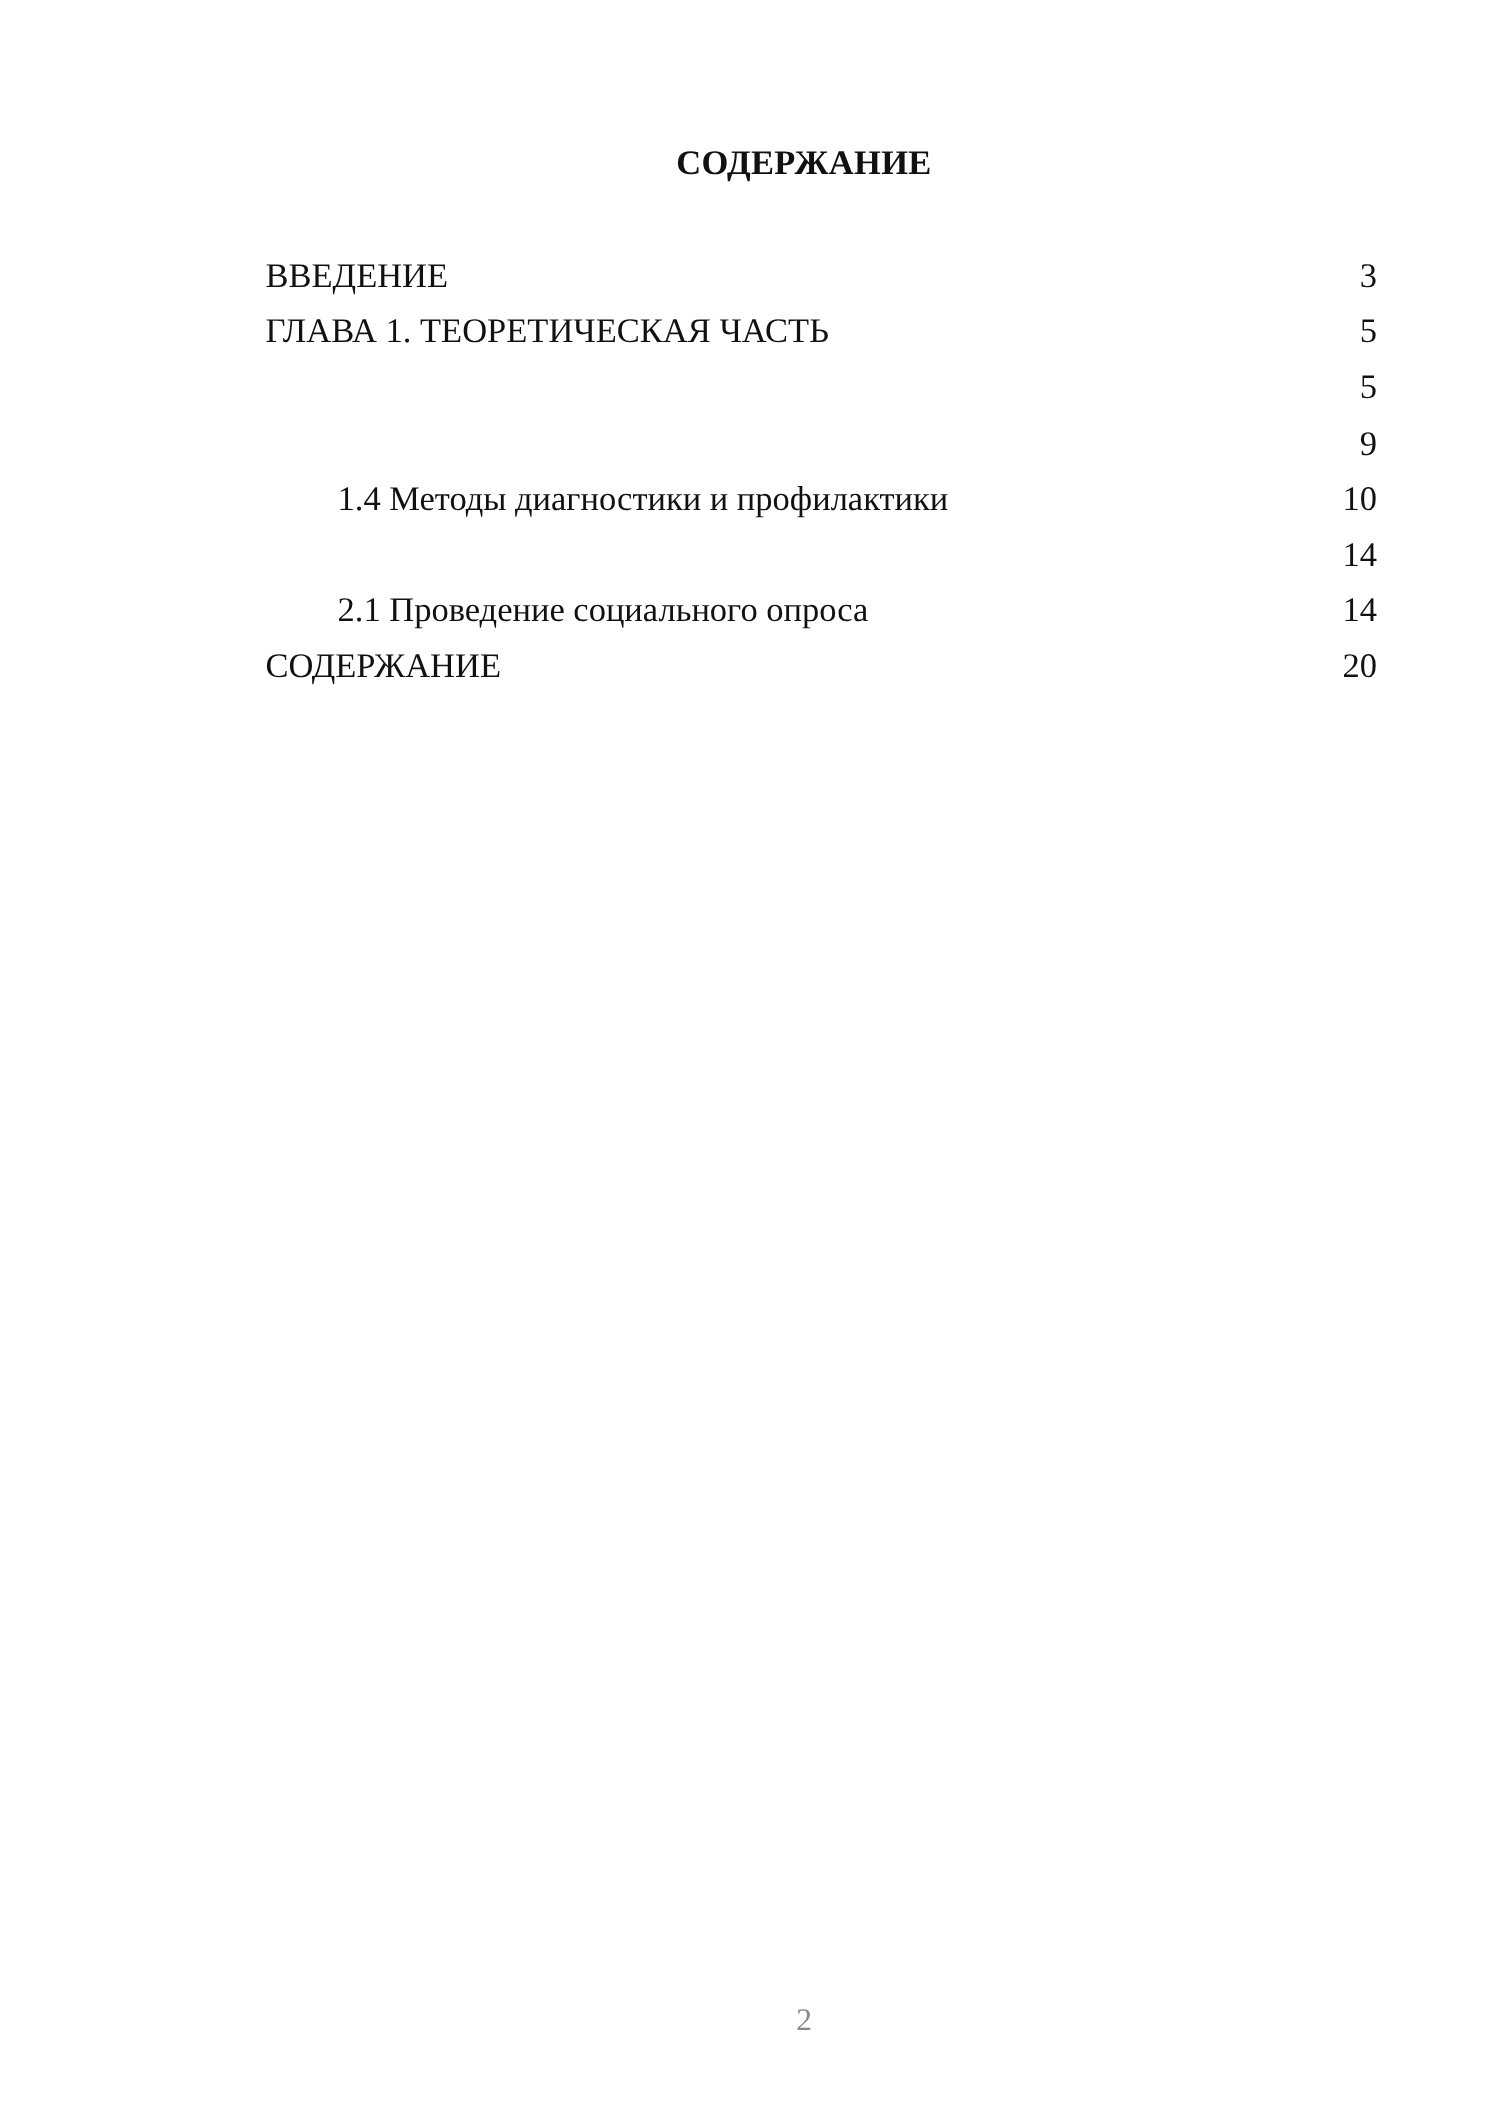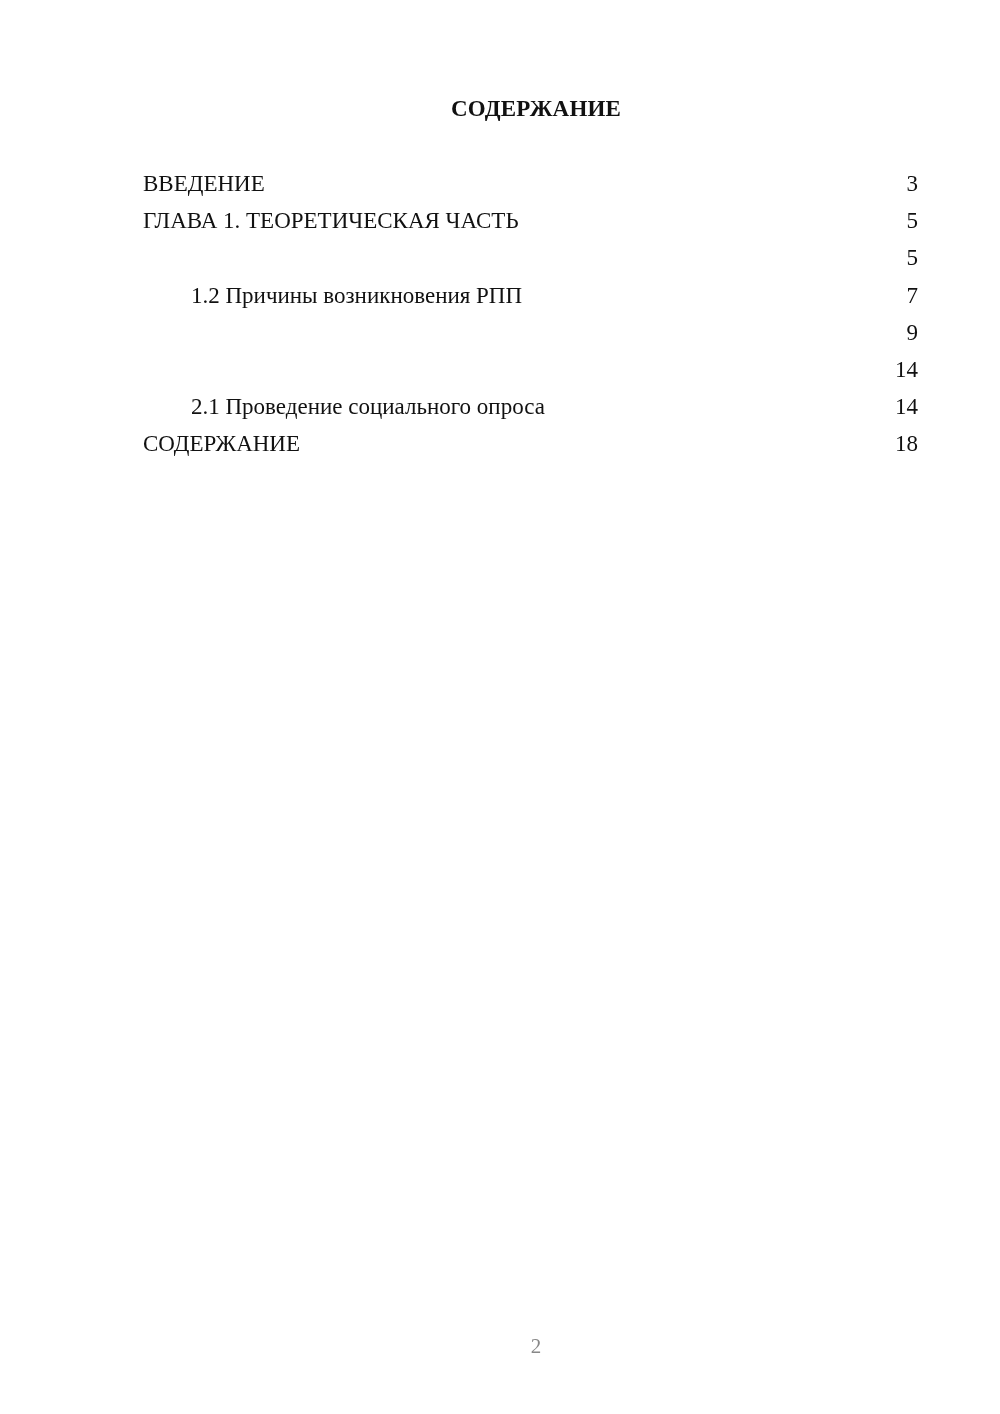--- a/index.html
+++ b/index.html
@@ -1,21 +1,21 @@
 <!DOCTYPE html>
 <html><head>
   <meta charset="utf-8">
   <style>
     html, body { margin: 0; padding: 0; background: #ffffff; }
     body { width: 1000px; height: 1414px; position: relative; overflow: hidden;
            font-family: "Liberation Serif", serif; color: #111; }
     .title { position: absolute; top: 96px; left: 0; width: 1072px; text-align: center;
              font-weight: bold; font-size: 23px; letter-spacing: 0.2px; }
     .toc { position: absolute; top: 169px; left: 143px; width: 775px; }
-    .row { position: relative; height: 37.2px; line-height: 30px; font-size: 23px; }
+    .row { position: relative; height: 37.2px; line-height: 30px; font-size: 23px; margin-left: 34px; }
     .row.sub .label { padding-left: 48px; }
     .label { white-space: nowrap; }
     .page { position: absolute; right: 0; top: 0; }
     .pagenum { position: absolute; top: 1334px; left: 0; width: 1072px; text-align: center;
                font-size: 21px; color: #888; }
   </style>
 </head>
 <body>
 
 <div class="title">СОДЕРЖАНИЕ</div>
@@ -26,32 +26,32 @@
     <span class="page">3</span>
   </div>
   <div class="row">
     <span class="label">ГЛАВА 1. ТЕОРЕТИЧЕСКАЯ ЧАСТЬ</span>
     <span class="page">5</span>
   </div>
   <div class="row sub">
     <span class="page">5</span>
   </div>
   <div class="row sub">
-    <span class="label">1.2 Причины возникновения РПП</span>
-    <span class="page">7</span>
+    <span class="page">9</span>
   </div>
   <div class="row sub">
-    <span class="page">9</span>
+    <span class="label">1.4 Методы диагностики и профилактики</span>
+    <span class="page">10</span>
   </div>
   <div class="row">
     <span class="page">14</span>
   </div>
   <div class="row sub">
     <span class="label">2.1 Проведение социального опроса</span>
     <span class="page">14</span>
   </div>
   <div class="row">
     <span class="label">СОДЕРЖАНИЕ</span>
-    <span class="page">18</span>
+    <span class="page">20</span>
   </div>
 </div>
 
 <div class="pagenum">2</div>
 
 </body></html>

